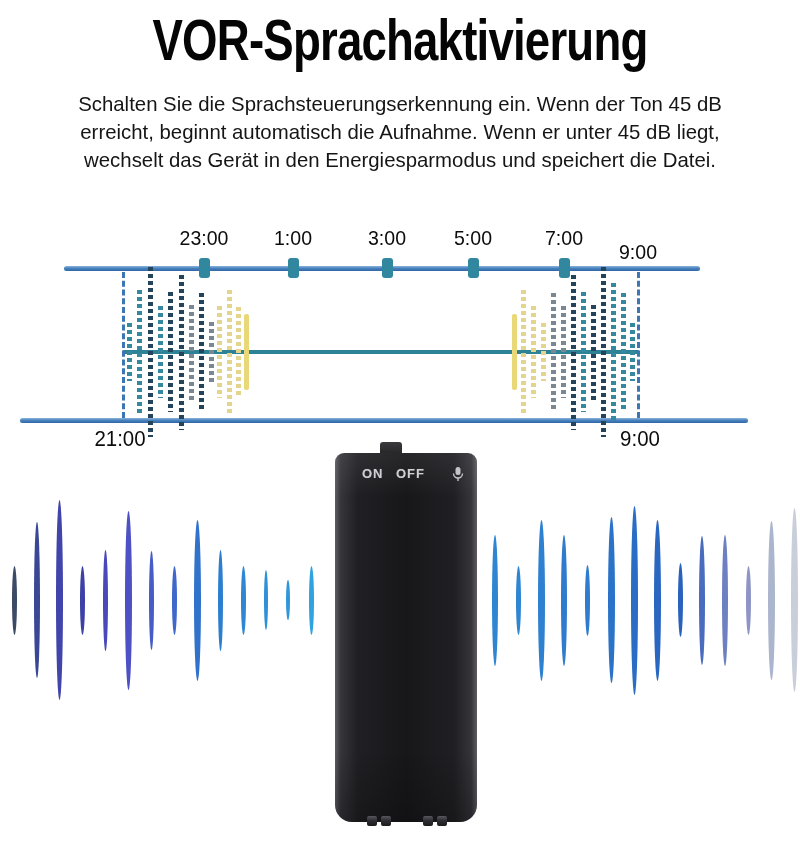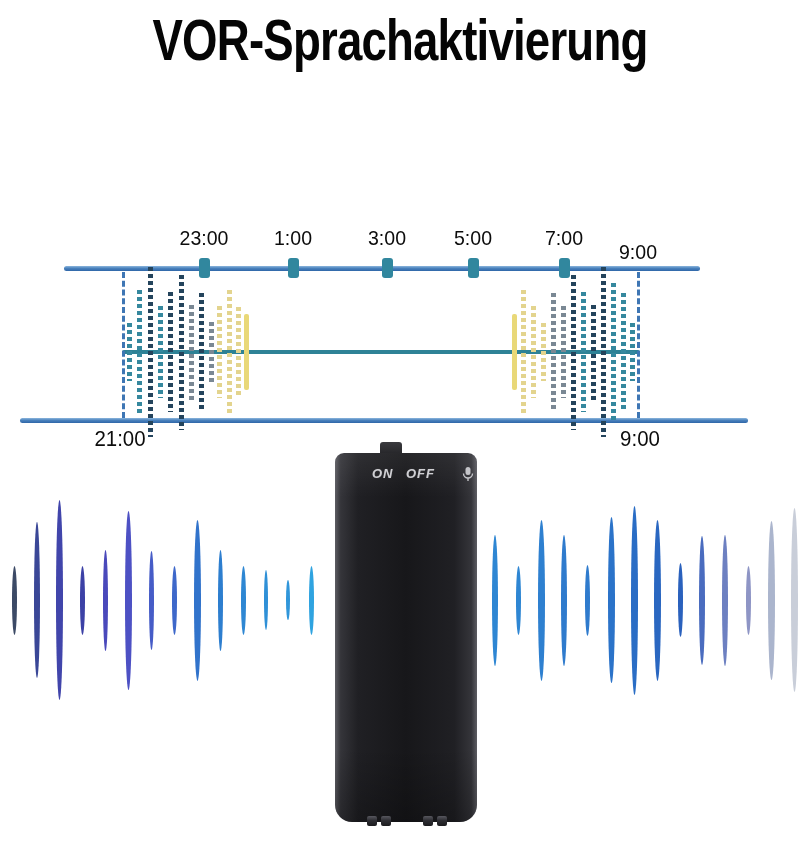--- a/index.html
+++ b/index.html
@@ -47,21 +47,21 @@
   }
   .device-body{
     position:absolute;left:0;top:11px;width:142px;height:369px;z-index:1;
     border-radius:9px 9px 17px 17px;
     background:linear-gradient(90deg,#5d5d63 0%,#35353a 4%,#202024 16%,#17171a 50%,#202024 84%,#35353a 96%,#5d5d63 100%);
   }
   .device-body::before{
     content:"";position:absolute;inset:0;border-radius:inherit;
     background:linear-gradient(180deg,rgba(255,255,255,0.07) 0%,rgba(255,255,255,0) 12%,rgba(0,0,0,0) 80%,rgba(0,0,0,0.25) 100%);
   }
-  .switch-row{position:absolute;top:13px;left:16px;width:100%;height:20px;font-style:italic;}
+  .switch-row{position:absolute;top:13px;left:6px;width:100%;height:20px;}
   .switch-label{
     position:absolute;font-size:13px;font-weight:700;letter-spacing:1px;
     color:#cfcfd3;text-shadow:0 0 1px rgba(255,255,255,0.25);
   }
   .switch-label.on{left:21px;}
   .switch-label.off{left:55px;}
   .mic-icon{position:absolute;right:18px;top:0px;}
   .nub{
     position:absolute;bottom:-4px;width:24px;height:10px;z-index:0;
     display:flex;gap:4px;
@@ -73,20 +73,25 @@
   .nub.left{left:32px;}
   .nub.right{left:88px;}
 </style>
 </head>
 <body>
 
 <div class="page">
 
   <h1 class="title">VOR-Sprachaktivierung</h1>
 
+  <div class="desc">
+    <div class="desc-line">Schalten Sie die Sprachsteuerungserkennung ein. Wenn der Ton 45 dB</div>
+    <div class="desc-line">erreicht, beginnt automatisch die Aufnahme. Wenn er unter 45 dB liegt,</div>
+    <div class="desc-line">wechselt das Gerät in den Energiesparmodus und speichert die Datei.</div>
+  </div>
 
   <div class="diagram">
     <div class="axis" id="top-axis" style="left: 64px; width: 636px; top: 266px;"></div>
     <div class="axis" id="bottom-axis" style="left: 20px; width: 728px; top: 418px;"></div>
     <div class="connector" id="connector" style="left: 122px; width: 518px; top: 350px; background: rgb(46, 130, 150);"></div>
 
   <div class="tick" style="left: 198.5px; top: 258px; background: rgb(49, 135, 158);"></div>
       <div class="tick-label" style="left: 204px; top: 226px;">23:00</div>
       <div class="tick" style="left: 287.5px; top: 258px; background: rgb(49, 135, 158);"></div>
       <div class="tick-label" style="left: 293px; top: 226px;">1:00</div>

